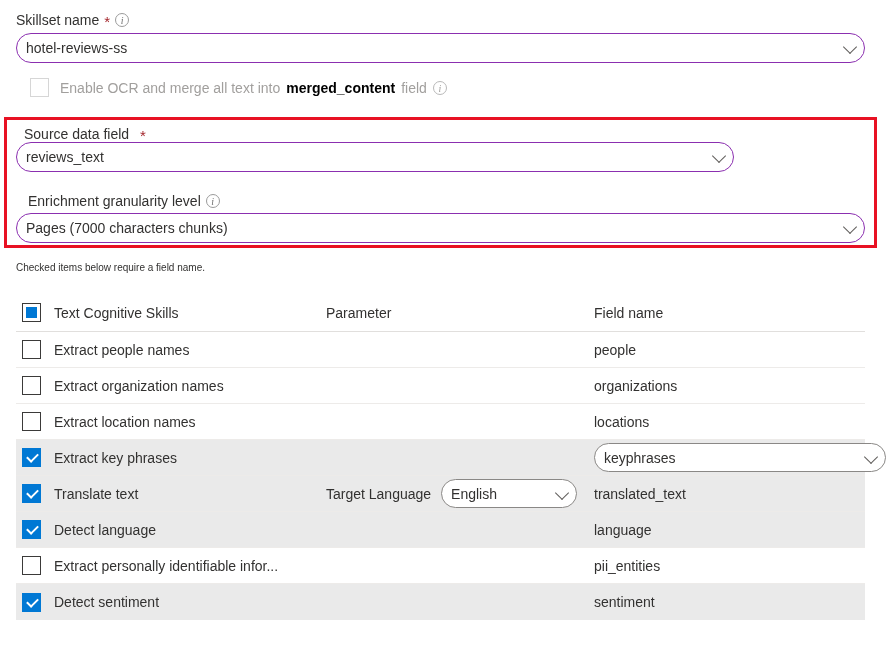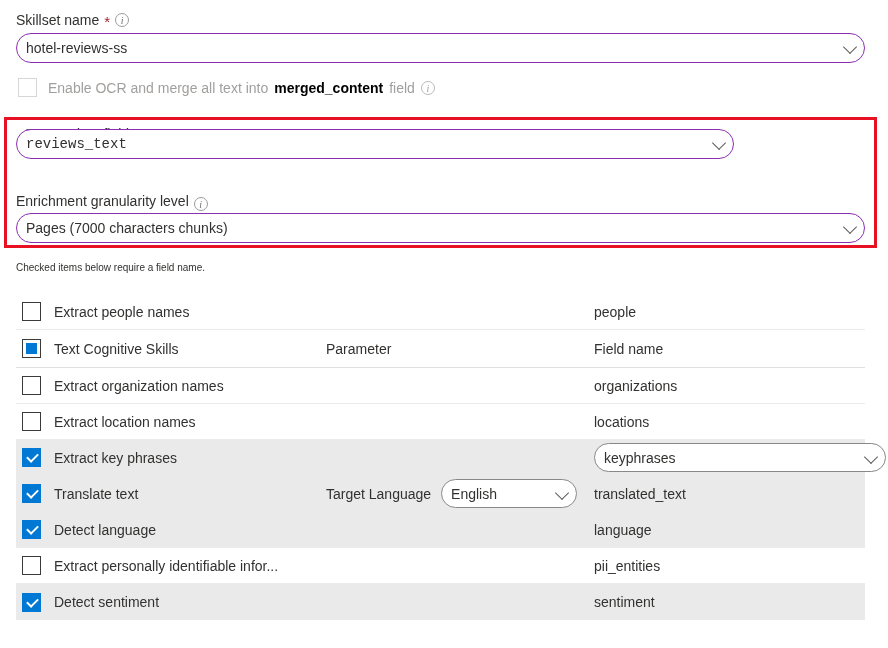--- a/index.html
+++ b/index.html
@@ -77,21 +77,21 @@
     border-right: 1.4px solid #605e5c;
     border-bottom: 1.4px solid #605e5c;
     transform: rotate(45deg);
   }
 
   
   #skillset-name-label { position: absolute; left: 16px; top: 10px; }
   #skillset-name-combo { position: absolute; left: 16px; top: 33px; width: 849px; }
 
   #ocr-row {
-    position: absolute; left: 18px; top: 78px;
+    position: absolute; left: 30px; top: 78px;
     display: flex; align-items: center; gap: 11px;
   }
   .cb {
     box-sizing: border-box;
     width: 19px; height: 19px;
     border: 1px solid #3b3a39;
     background: #ffffff;
     flex: none;
     position: relative;
   }
@@ -122,22 +122,22 @@
 
   
   #red-box {
     position: absolute;
     left: 4px; top: 117px;
     width: 873px; height: 131px;
     border: 3px solid #e81123;
     box-sizing: border-box;
   }
   #source-field-label { position: absolute; left: 24px; top: 124px; gap: 11px; }
-  #source-field-combo { position: absolute; left: 16px; top: 129px; width: 718px; font-family: Liberation Mono, monospace; }
-  #granularity-label   { position: absolute; left: 16px; top: 191px; align-items: flex-end; }
+  #source-field-combo { position: absolute; left: 16px; top: 142px; width: 718px; }
+  #granularity-label   { position: absolute; left: 28px; top: 191px; }
   #granularity-combo   { position: absolute; left: 16px; top: 213px; width: 849px; }
 
   
   #checked-note {
     position: absolute; left: 16px; top: 262px;
     font-size: 10px; color: #323130;
   }
 
   
   #skills-table {
@@ -214,38 +214,38 @@
 
 <div id="granularity-combo" class="combo focus-purple">
   <span>Pages (7000 characters chunks)</span>
   <span class="chev"></span>
 </div>
 
 <div id="checked-note">Checked items below require a field name.</div>
 
 <div id="skills-table">
 
-  <div class="trow body">
-    <div class="col-check">
-      <span class="cb"></span>
-    </div>
-    <div class="col-name">Extract people names</div>
-    <div class="col-param"></div>
-    <div class="col-field">people</div>
-  </div>
-
   <div class="trow hdr">
     <div class="col-check">
       <span class="cb indeterminate"></span>
     </div>
     <div class="col-name">Text Cognitive Skills</div>
     <div class="col-param">
       <span>Parameter</span>
     </div>
     <div class="col-field">Field name</div>
+  </div>
+
+  <div class="trow body">
+    <div class="col-check">
+      <span class="cb"></span>
+    </div>
+    <div class="col-name">Extract people names</div>
+    <div class="col-param"></div>
+    <div class="col-field">people</div>
   </div>
 
   <div class="trow body">
     <div class="col-check">
       <span class="cb"></span>
     </div>
     <div class="col-name">Extract organization names</div>
     <div class="col-param"></div>
     <div class="col-field">organizations</div>
   </div>

